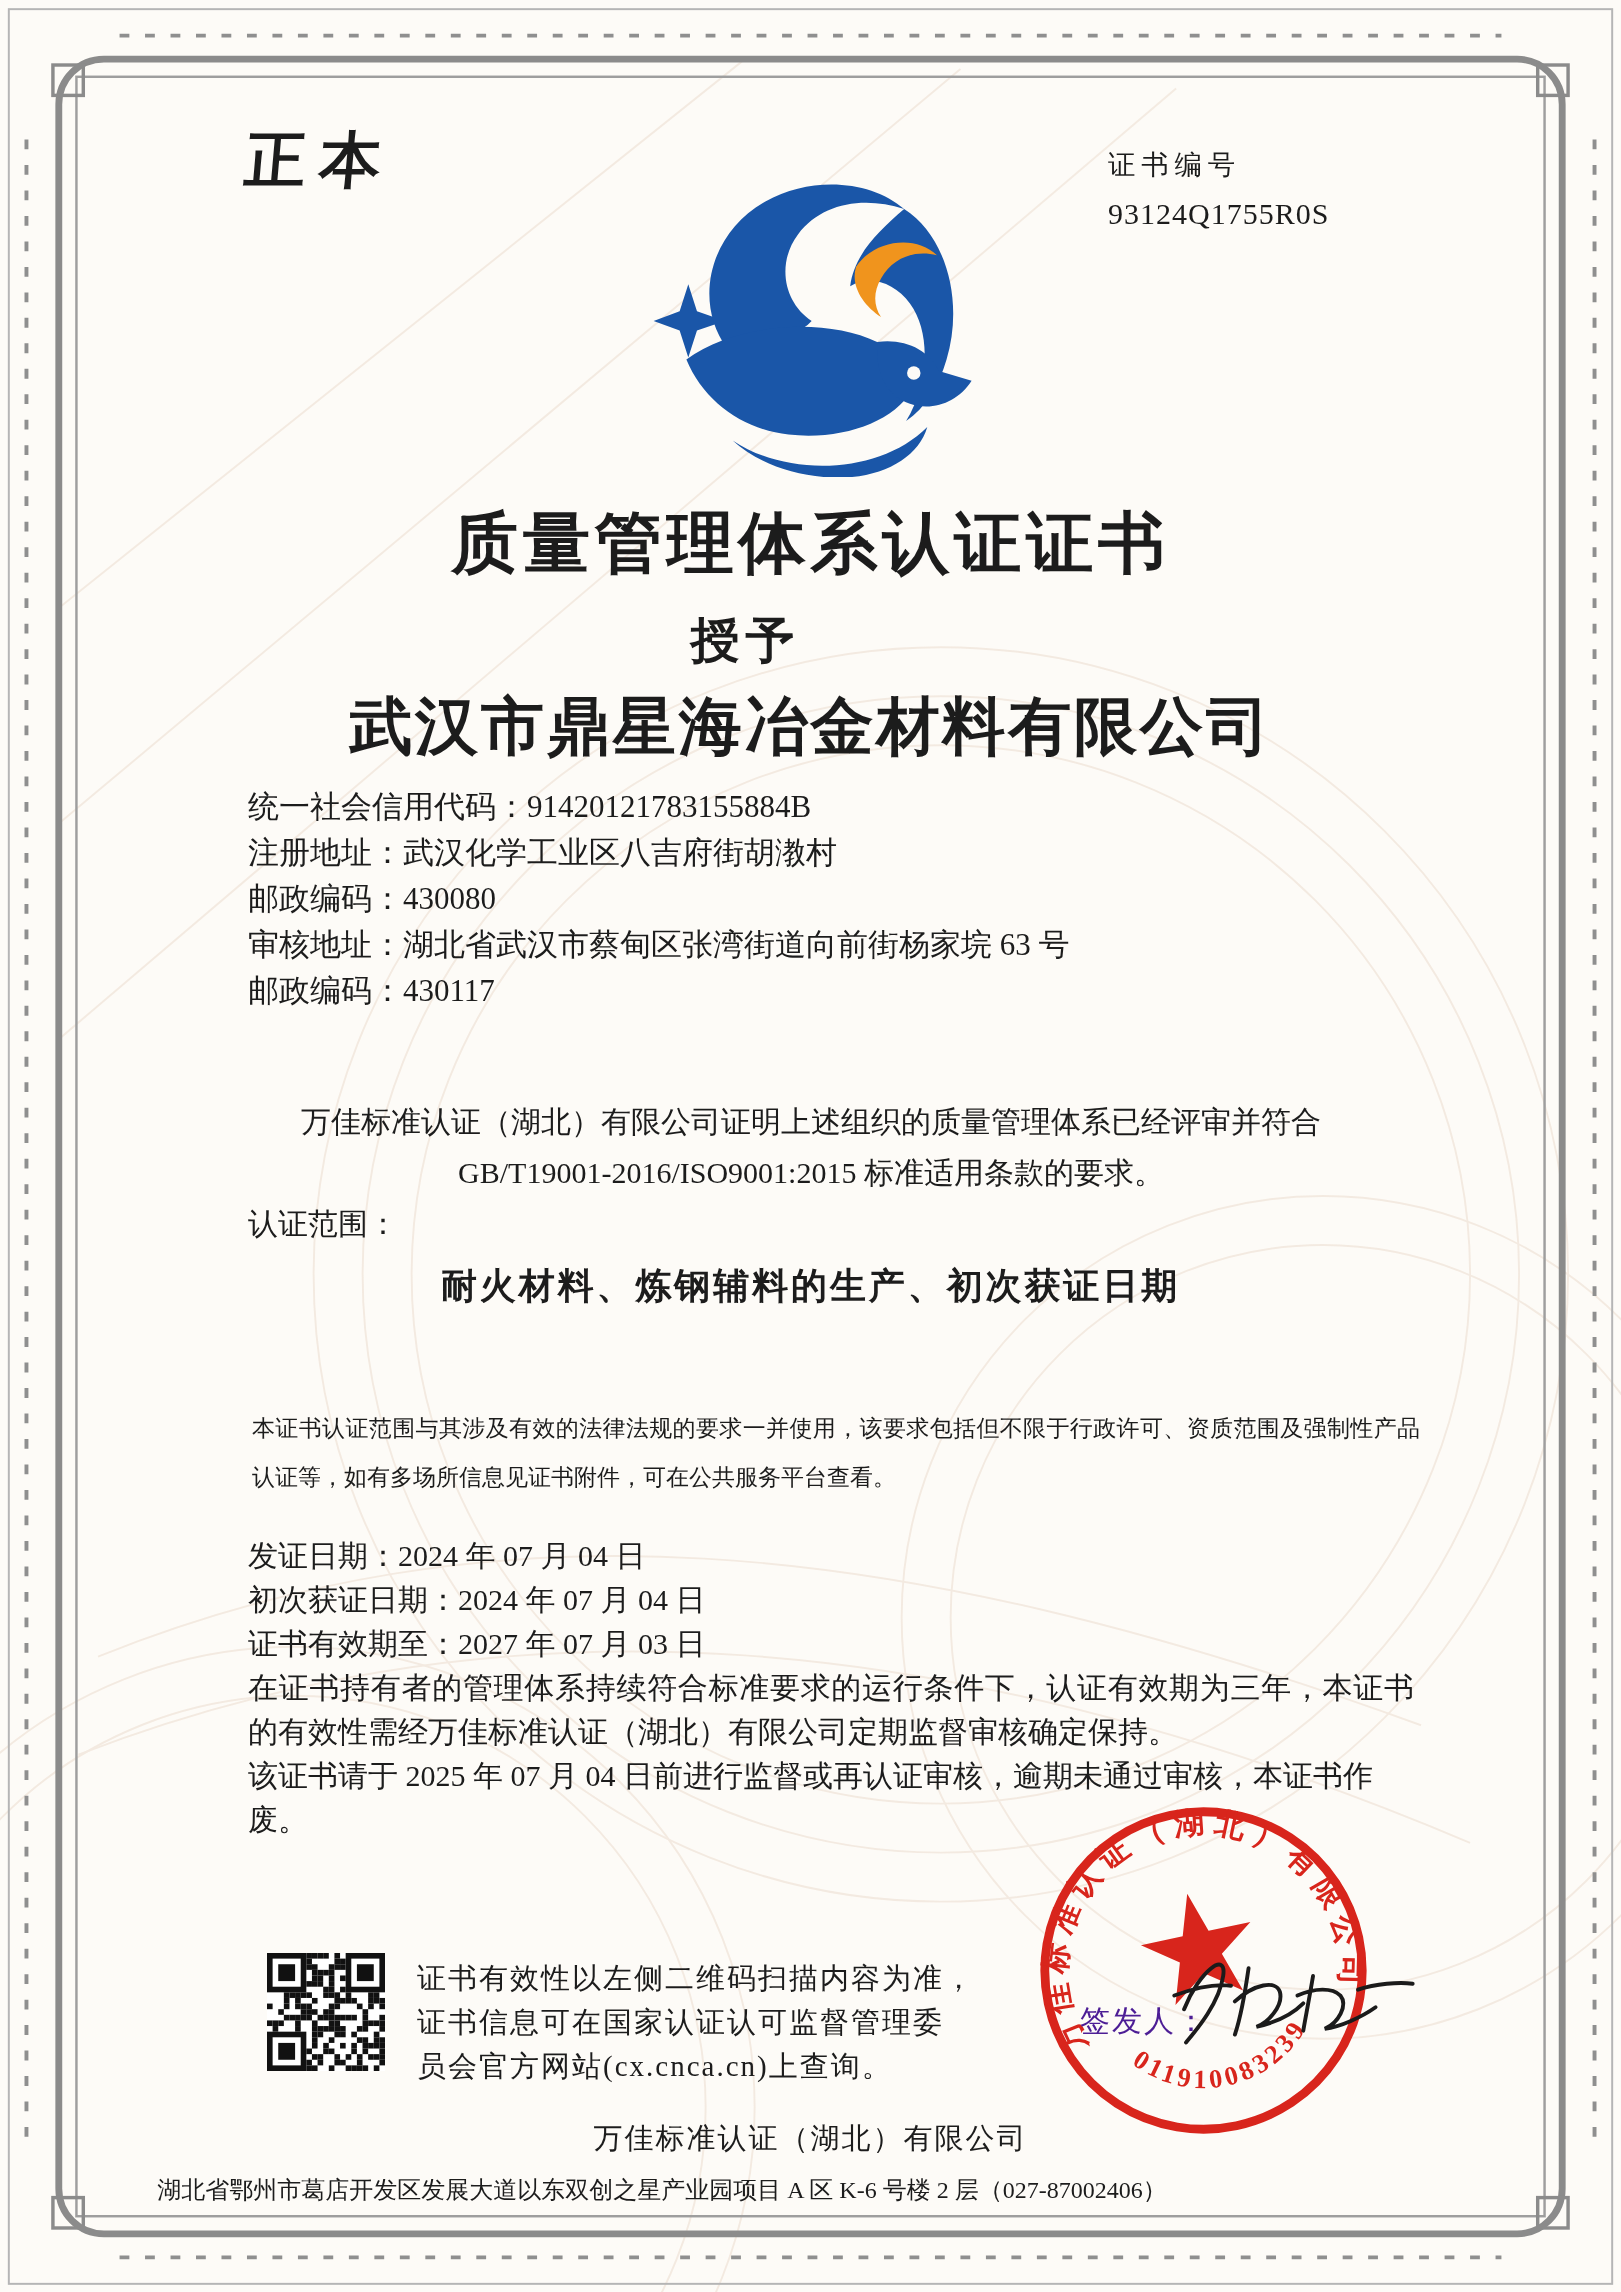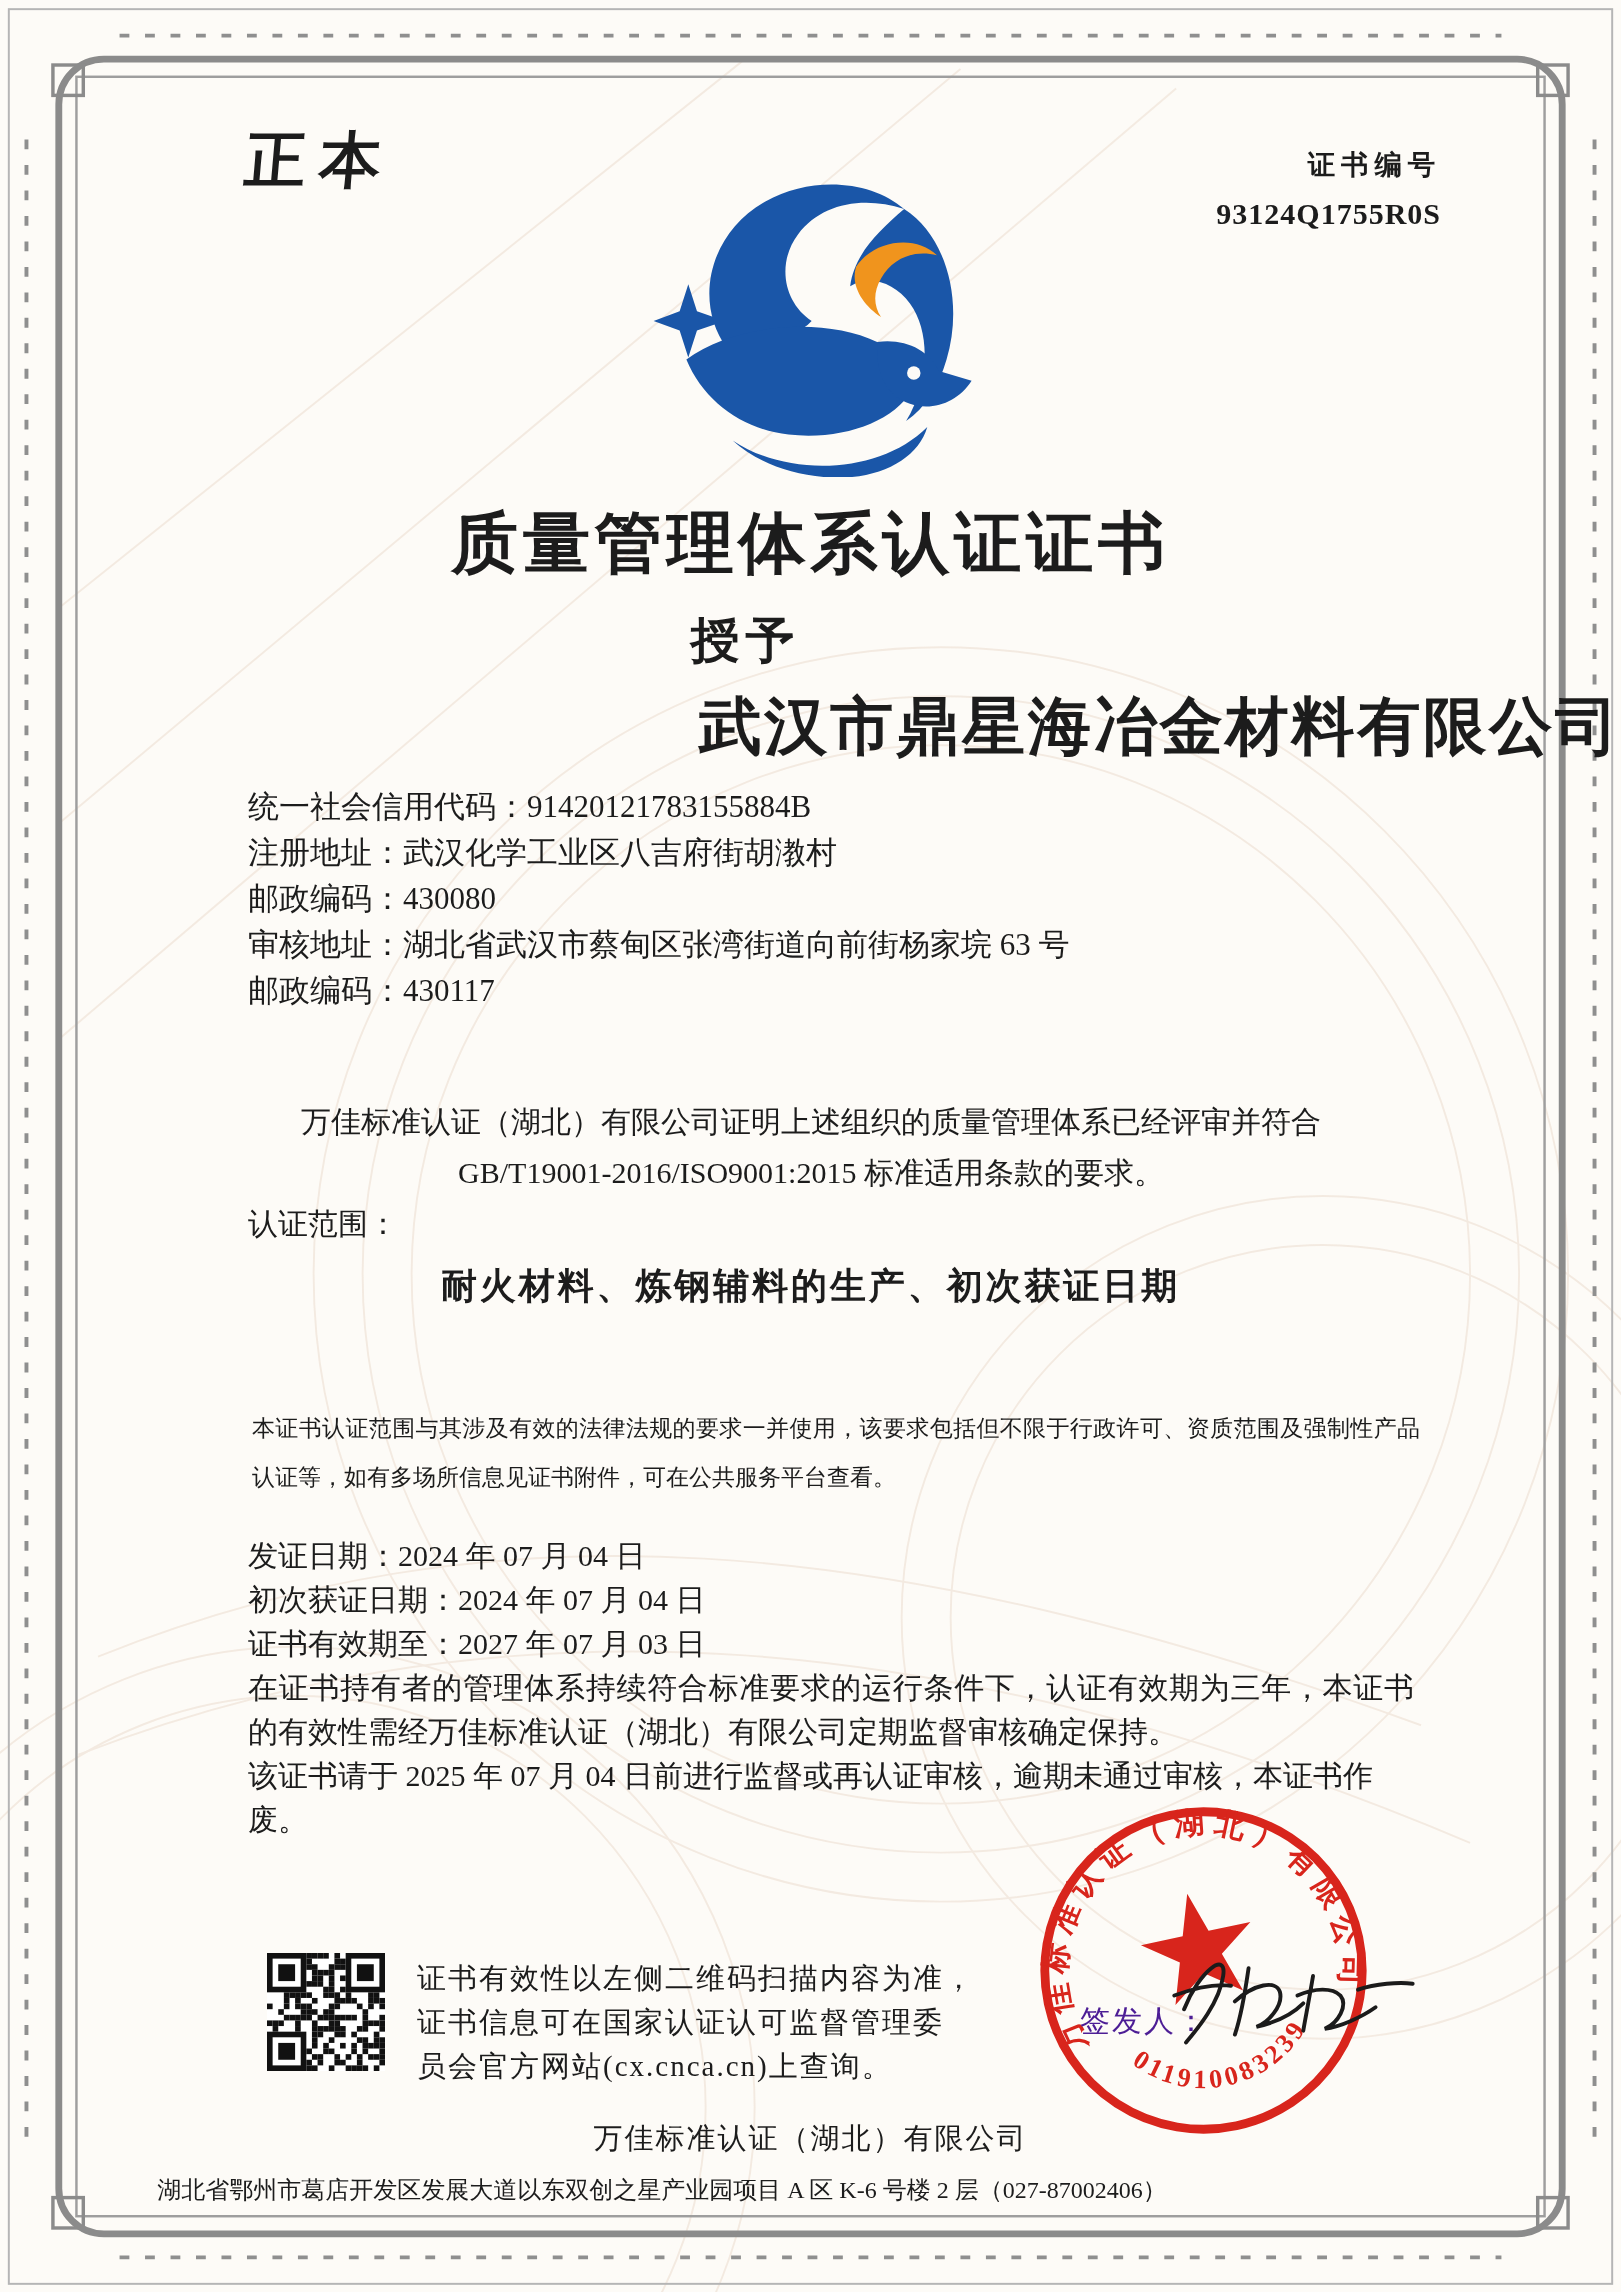--- a/index.html
+++ b/index.html
@@ -3,27 +3,27 @@
 <meta charset="utf-8">
 <style>
   html,body{margin:0;padding:0;background:#e8e8e8;}
   .page{position:relative;width:1621px;height:2293px;margin:0 auto;background:#fdfbf7;overflow:hidden;
         font-family:"Liberation Serif","DejaVu Serif",serif;color:#1c1c1c;}
   .abs{position:absolute;}
   svg{display:block;}
   .layer0{z-index:0}.layer1{z-index:1}.layer2{z-index:2}.layer3{z-index:3}.layer4{z-index:4}
 
   .copy-label{left:245px;top:120px;font-size:61px;font-weight:700;letter-spacing:13.7px;transform:skewX(-5deg);}
-  .certno-box{left:1108px;top:147px;width:333px;text-align:right;font-weight:bold;}
+  .certno-box{left:1108px;top:147px;width:333px;text-align:left;}
   .certno-label{font-size:27.4px;letter-spacing:5.9px;}
   .certno-value{font-size:30px;margin-top:13.7px;letter-spacing:1px;}
   .logo-box{left:651px;top:159px;width:329px;height:318px;}
   .title{left:0;top:498px;width:1621px;text-align:center;font-size:67px;font-weight:700;letter-spacing:4.9px;}
   .award{left:0;top:608px;width:1491px;text-align:center;font-size:49px;font-weight:700;letter-spacing:5.9px;}
-  .company{left:0;top:684px;width:1621px;text-align:right;font-size:63px;font-weight:700;letter-spacing:2.9px;}
+  .company{left:0;top:684px;width:1621px;text-align:center;font-size:63px;font-weight:700;letter-spacing:2.9px;}
   .info-block{left:248px;top:784px;width:1176px;font-size:31px;line-height:46px;}
   .statement{left:118px;top:1096px;width:1386px;text-align:center;font-size:30px;line-height:51px;}
   .scope-label{left:248px;top:1204px;font-size:30px;}
   .scope{left:0;top:1262px;width:1621px;text-align:center;font-size:36px;font-weight:700;letter-spacing:2.9px;}
   .legal{left:252px;top:1404px;width:1168px;font-size:23px;line-height:49px;text-align:justify;}
   .dates{left:248px;top:1534px;width:1166px;font-size:30px;line-height:44px;}
   .qr-box{left:267px;top:1953px;width:118px;height:118px;background:#fff;}
   .qr-note{left:402px;top:1956px;width:627px;font-size:29px;line-height:44px;letter-spacing:2px;margin-left:15px;}
   .signer{left:1080px;top:2001px;font-size:30px;letter-spacing:2px;color:#4c1d95;}
   .seal-box{left:1035px;top:1802px;width:337px;height:337px;transform:rotate(-12deg);}

